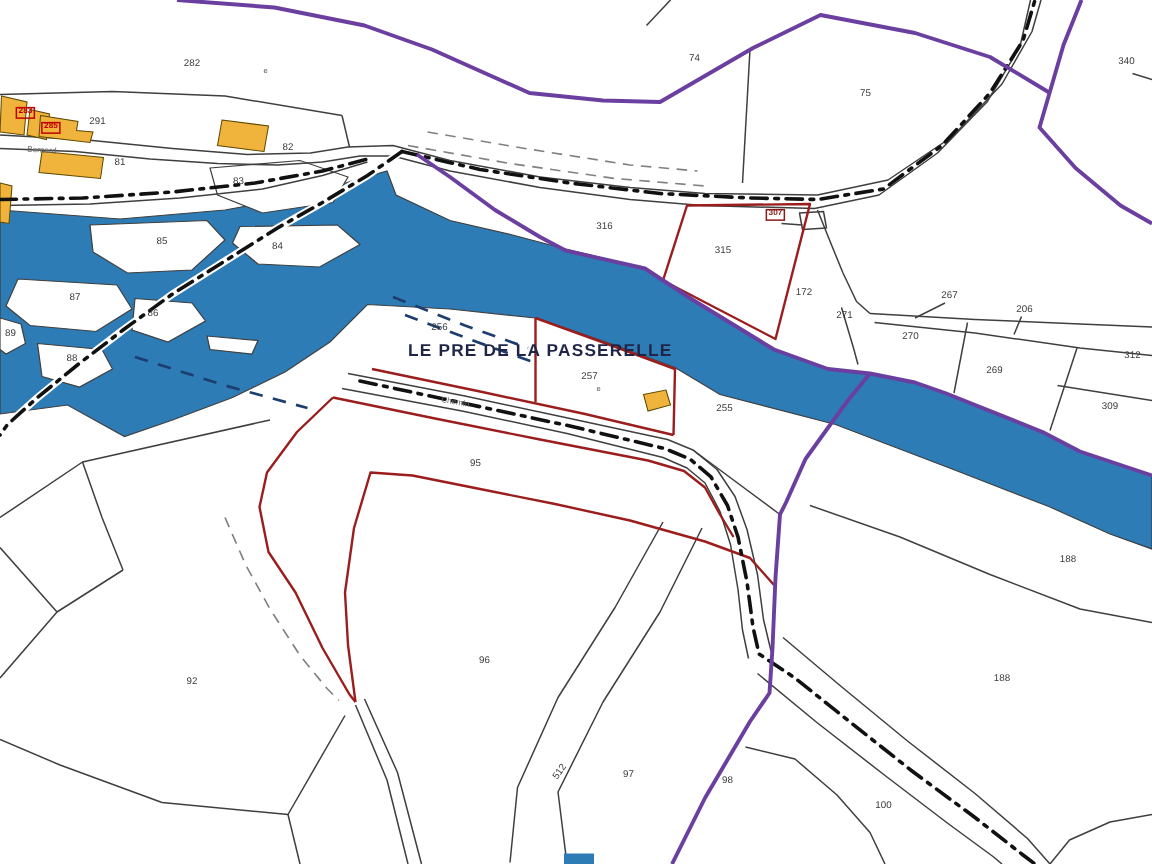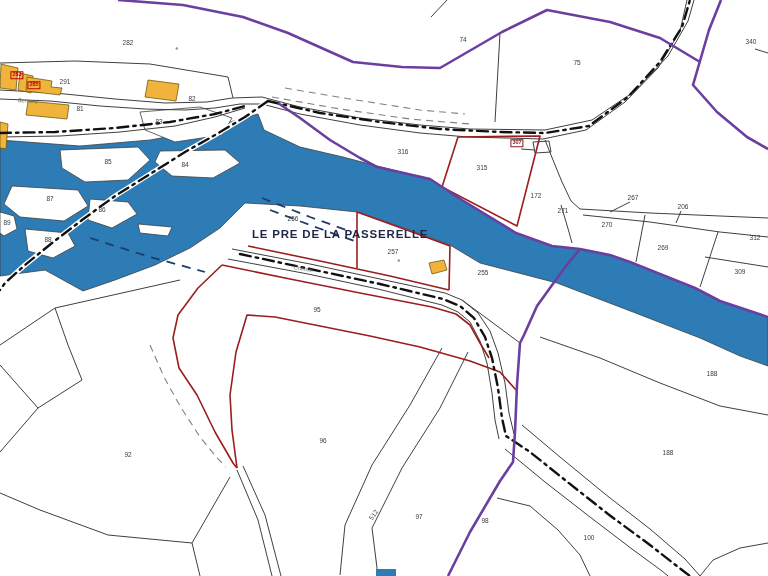--- a/index.html
+++ b/index.html
@@ -179,14 +179,14 @@
       <div class="plabel" style="left: 668px; top: 453px; transform: translate(-50%, -50%);">188</div>
       <div class="plabel" style="left: 589px; top: 538px; transform: translate(-50%, -50%);">100</div>
       <div class="slabel" style="left: 18px; top: 98px; transform: rotate(4deg);">Bernard</div>
       <div class="slabel" style="left: 294px; top: 265px; transform: rotate(10deg);">Chemin</div>
       <div class="blabel" style="left: 17px; top: 75px; transform: translate(-50%, -50%); color: rgb(192, 0, 0); border-color: rgb(192, 0, 0); background: transparent;">283</div>
       <div class="blabel" style="left: 34px; top: 85px; transform: translate(-50%, -50%); color: rgb(192, 0, 0); border-color: rgb(192, 0, 0); background: transparent;">285</div>
       <div class="blabel" style="left: 517px; top: 143px; transform: translate(-50%, -50%); color: rgb(139, 26, 26); border-color: rgb(139, 26, 26); background: rgb(255, 255, 255);">307</div>
       <div class="mark" style="left: 177px; top: 48px; transform: translate(-50%, -50%);">e</div>
       <div class="mark" style="left: 399px; top: 260px; transform: translate(-50%, -50%);">e</div>
     </div>
-  <div id="title" style="left: 252px; top: 228px;">LE PRE DE LA PASSERELLE</div>
+  <div id="title" style="left: 272px; top: 228px;">LE PRE DE LA PASSERELLE</div>
 </div>
 
 </body></html>

